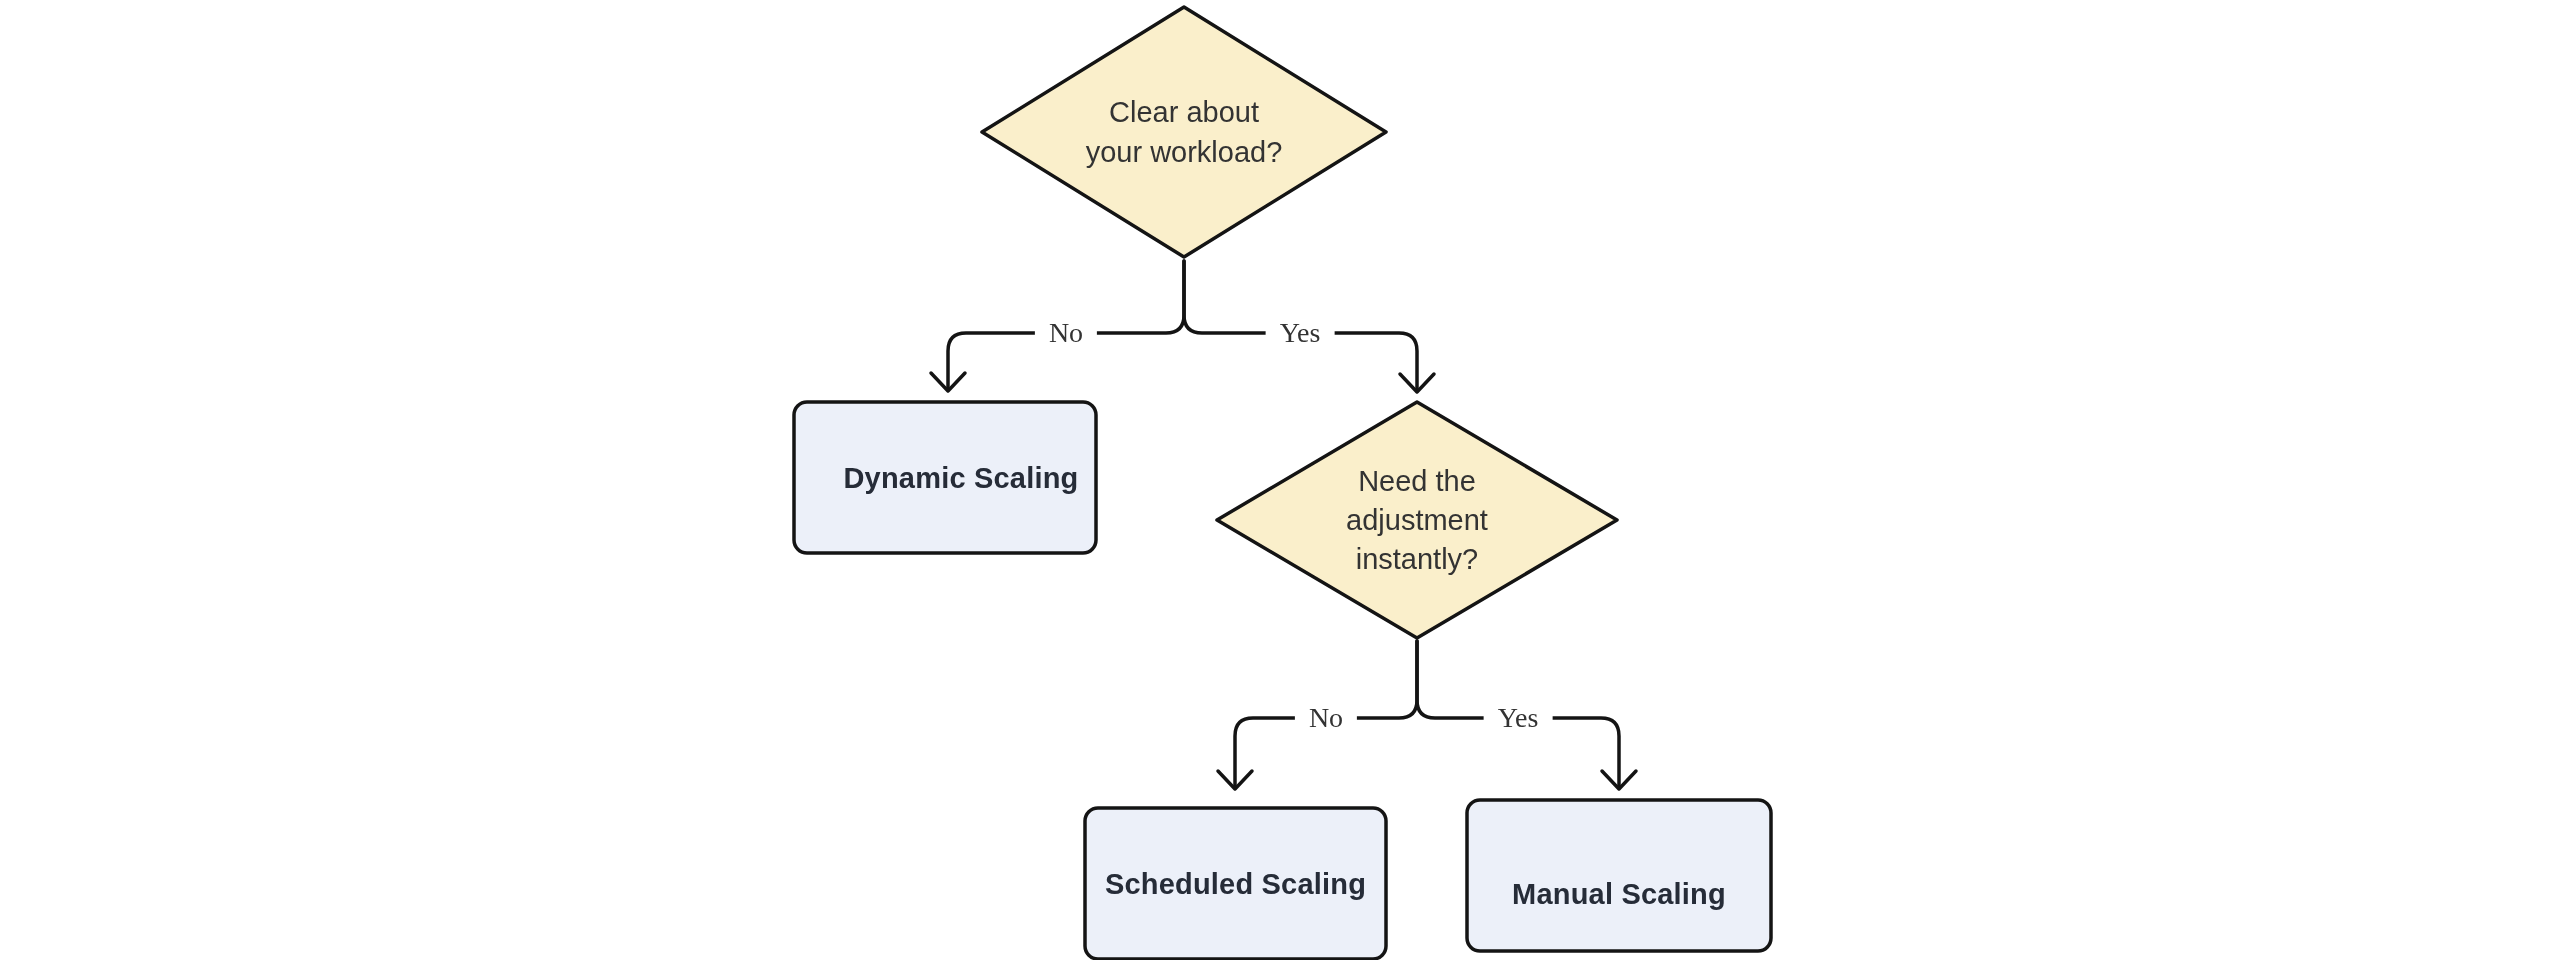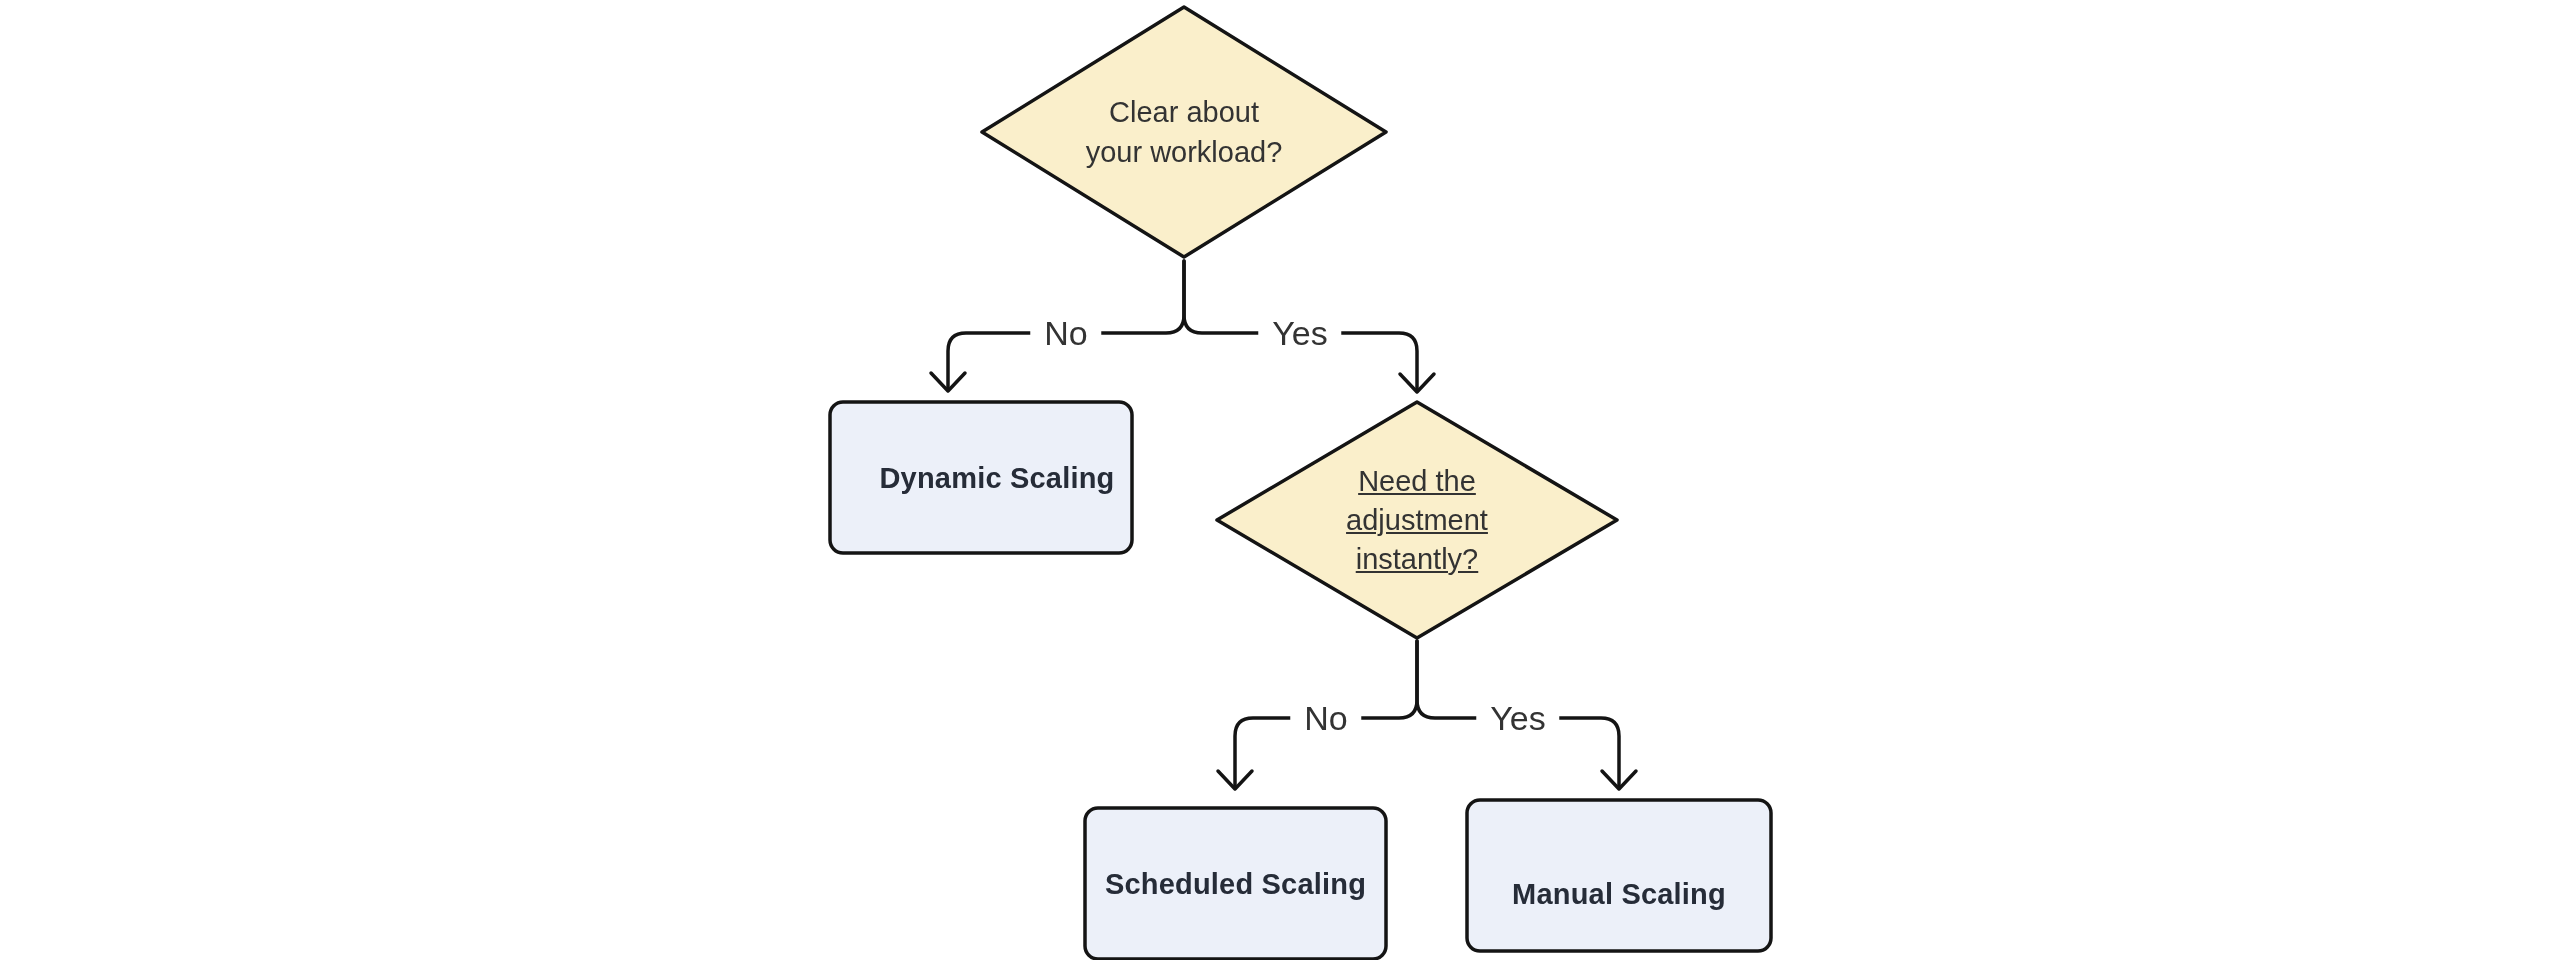--- a/index.html
+++ b/index.html
@@ -37,24 +37,25 @@
     font-weight: bold;
     color: #262c38;
     font-size: 29px;
     letter-spacing: 0.2px;
   }
   .edge-label {
     position: absolute;
     transform: translate(-50%, -50%);
     background: #ffffff;
     color: #333333;
-    font-size: 34px;
+    font-size: 28px;
     line-height: 32px;
     padding: 2px 14px;
     white-space: nowrap;
+    font-family: Liberation Serif, serif;
   }
 </style>
 </head>
 <body>
 
 <div class="canvas">
 
   <svg class="edges-svg" viewBox="0 0 2560 960" fill="none" stroke-linecap="round" stroke-linejoin="round">
 
     <path d="M1184,261 L1184,315 Q1184,333 1166,333 L966,333 Q948,333 948,351 L948,389" stroke-width="3.5" stroke="#141414"></path>
@@ -75,26 +76,26 @@
       <polygon points="205,3 407,128 205,253 3,128" stroke="#141414" stroke-width="3.5" stroke-linejoin="round" fill="#faefcb"></polygon>
     </svg>
     <div class="node-label">Clear about
 your workload?</div>
   </div>
 
   <div class="node decision" style="left:1214px; top:399px; width:406px; height:242px;">
     <svg width="406" height="242" viewBox="0 0 406 242">
       <polygon points="203,3 403,121 203,239 3,121" stroke="#141414" stroke-width="3.5" stroke-linejoin="round" fill="#faefcb"></polygon>
     </svg>
-    <div class="node-label" style="line-height:39px;text-decoration:underline;">Need the
+    <div class="node-label" style="line-height:39px;">Need the
 adjustment
 instantly?</div>
   </div>
 
-  <div class="node process" style="left:792px; top:400px; width:338px; height:155px;margin-left:36px;">
+  <div class="node process" style="left:792px; top:400px; width:338px; height:155px;">
     <svg width="306" height="155" viewBox="0 0 306 155">
       <rect x="2" y="2" width="302" height="151" rx="13" stroke="#141414" stroke-width="3.5" fill="#ecf0f9"></rect>
     </svg>
     <div class="node-label">Dynamic Scaling</div>
   </div>
 
   <div class="node process" style="left:1083px; top:798px; width:305px; height:155px;margin-top:8px;">
     <svg width="305" height="155" viewBox="0 0 305 155">
       <rect x="2" y="2" width="301" height="151" rx="13" stroke="#141414" stroke-width="3.5" fill="#ecf0f9"></rect>
     </svg>

